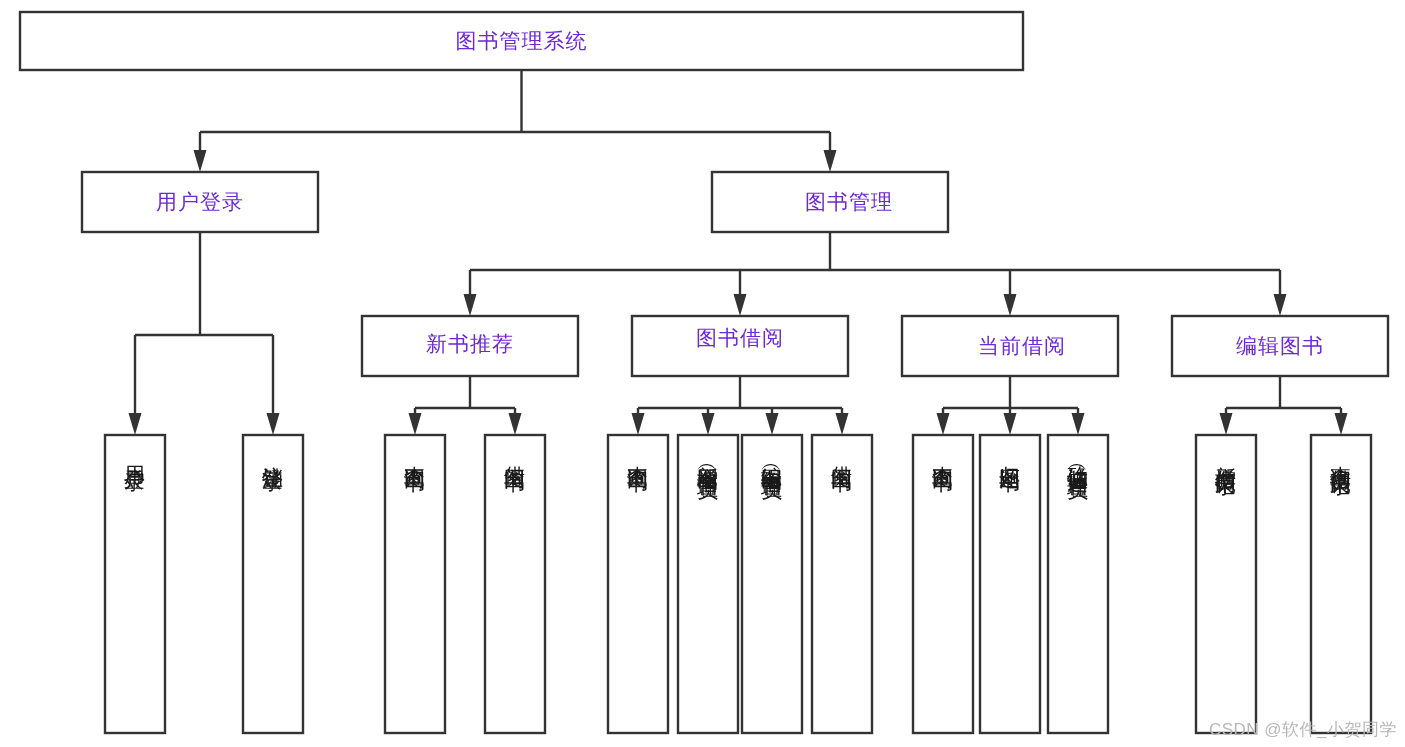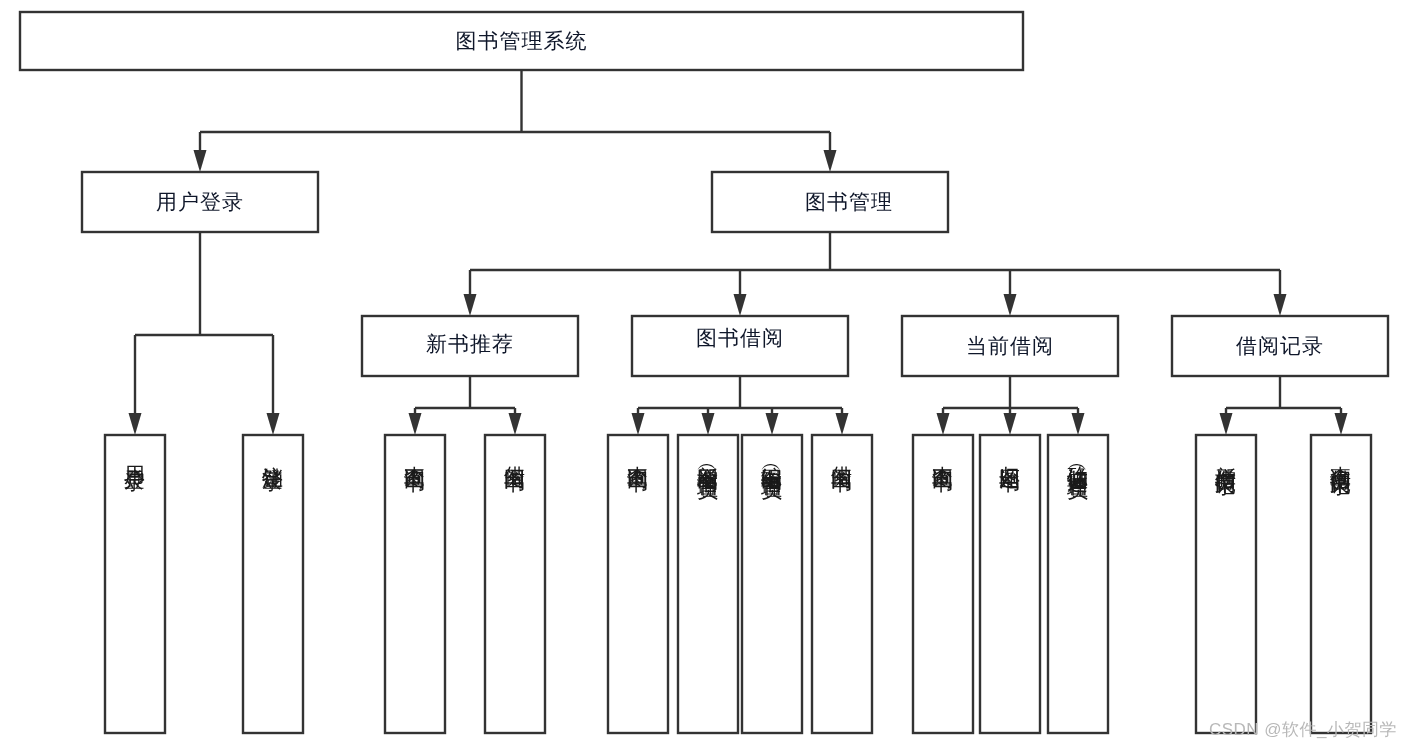--- a/index.html
+++ b/index.html
@@ -53,21 +53,21 @@
   .hlabel-wrap {
     position: absolute;
     display: flex;
     align-items: center;
     justify-content: center;
     pointer-events: none;
   }
   .hlabel-text {
     font-family: "Liberation Sans", "DejaVu Sans", sans-serif;
     font-size: 21px;
-    color: #0f172a;
+    color: #6d28d9;
     letter-spacing: 1px;
     white-space: nowrap;
   }
   #watermark {
     position: absolute;
     right: 8px;
     bottom: 6px;
     font-family: "Liberation Sans", "DejaVu Sans", sans-serif;
     font-size: 17px;
     color: #b8b8b8;
@@ -167,25 +167,25 @@
     </div>
     <div class="hlabel-wrap" style="left: 712px; top: 172px; width: 236px; height: 60px; padding-left: 19px;">
       <span class="hlabel-text">图书管理</span>
     </div>
     <div class="hlabel-wrap" style="left: 362px; top: 316px; width: 216px; height: 56px;">
       <span class="hlabel-text">新书推荐</span>
     </div>
     <div class="hlabel-wrap" style="left: 632px; top: 316px; width: 216px; height: 44px; border-radius: 21px;">
       <span class="hlabel-text">图书借阅</span>
     </div>
-    <div class="hlabel-wrap" style="left: 902px; top: 316px; width: 216px; height: 60px;">
+    <div class="hlabel-wrap" style="left: 902px; top: 316px; width: 216px; height: 60px; padding-left: 12px;">
       <span class="hlabel-text">当前借阅</span>
     </div>
     <div class="hlabel-wrap" style="left: 1172px; top: 316px; width: 216px; height: 60px;">
-      <span class="hlabel-text">借阅记录</span>
+      <span class="hlabel-text">编辑图书</span>
     </div>
     <div class="vlabel-wrap" style="left: 105px; top: 449px; width: 60px; height: 278px;">
       <span class="vlabel-text">用户登录</span>
     </div>
     <div class="vlabel-wrap" style="left: 243px; top: 449px; width: 60px; height: 278px;">
       <span class="vlabel-text">注销登录</span>
     </div>
     <div class="vlabel-wrap" style="left: 385px; top: 449px; width: 60px; height: 278px;">
       <span class="vlabel-text">查询图书</span>
     </div>

